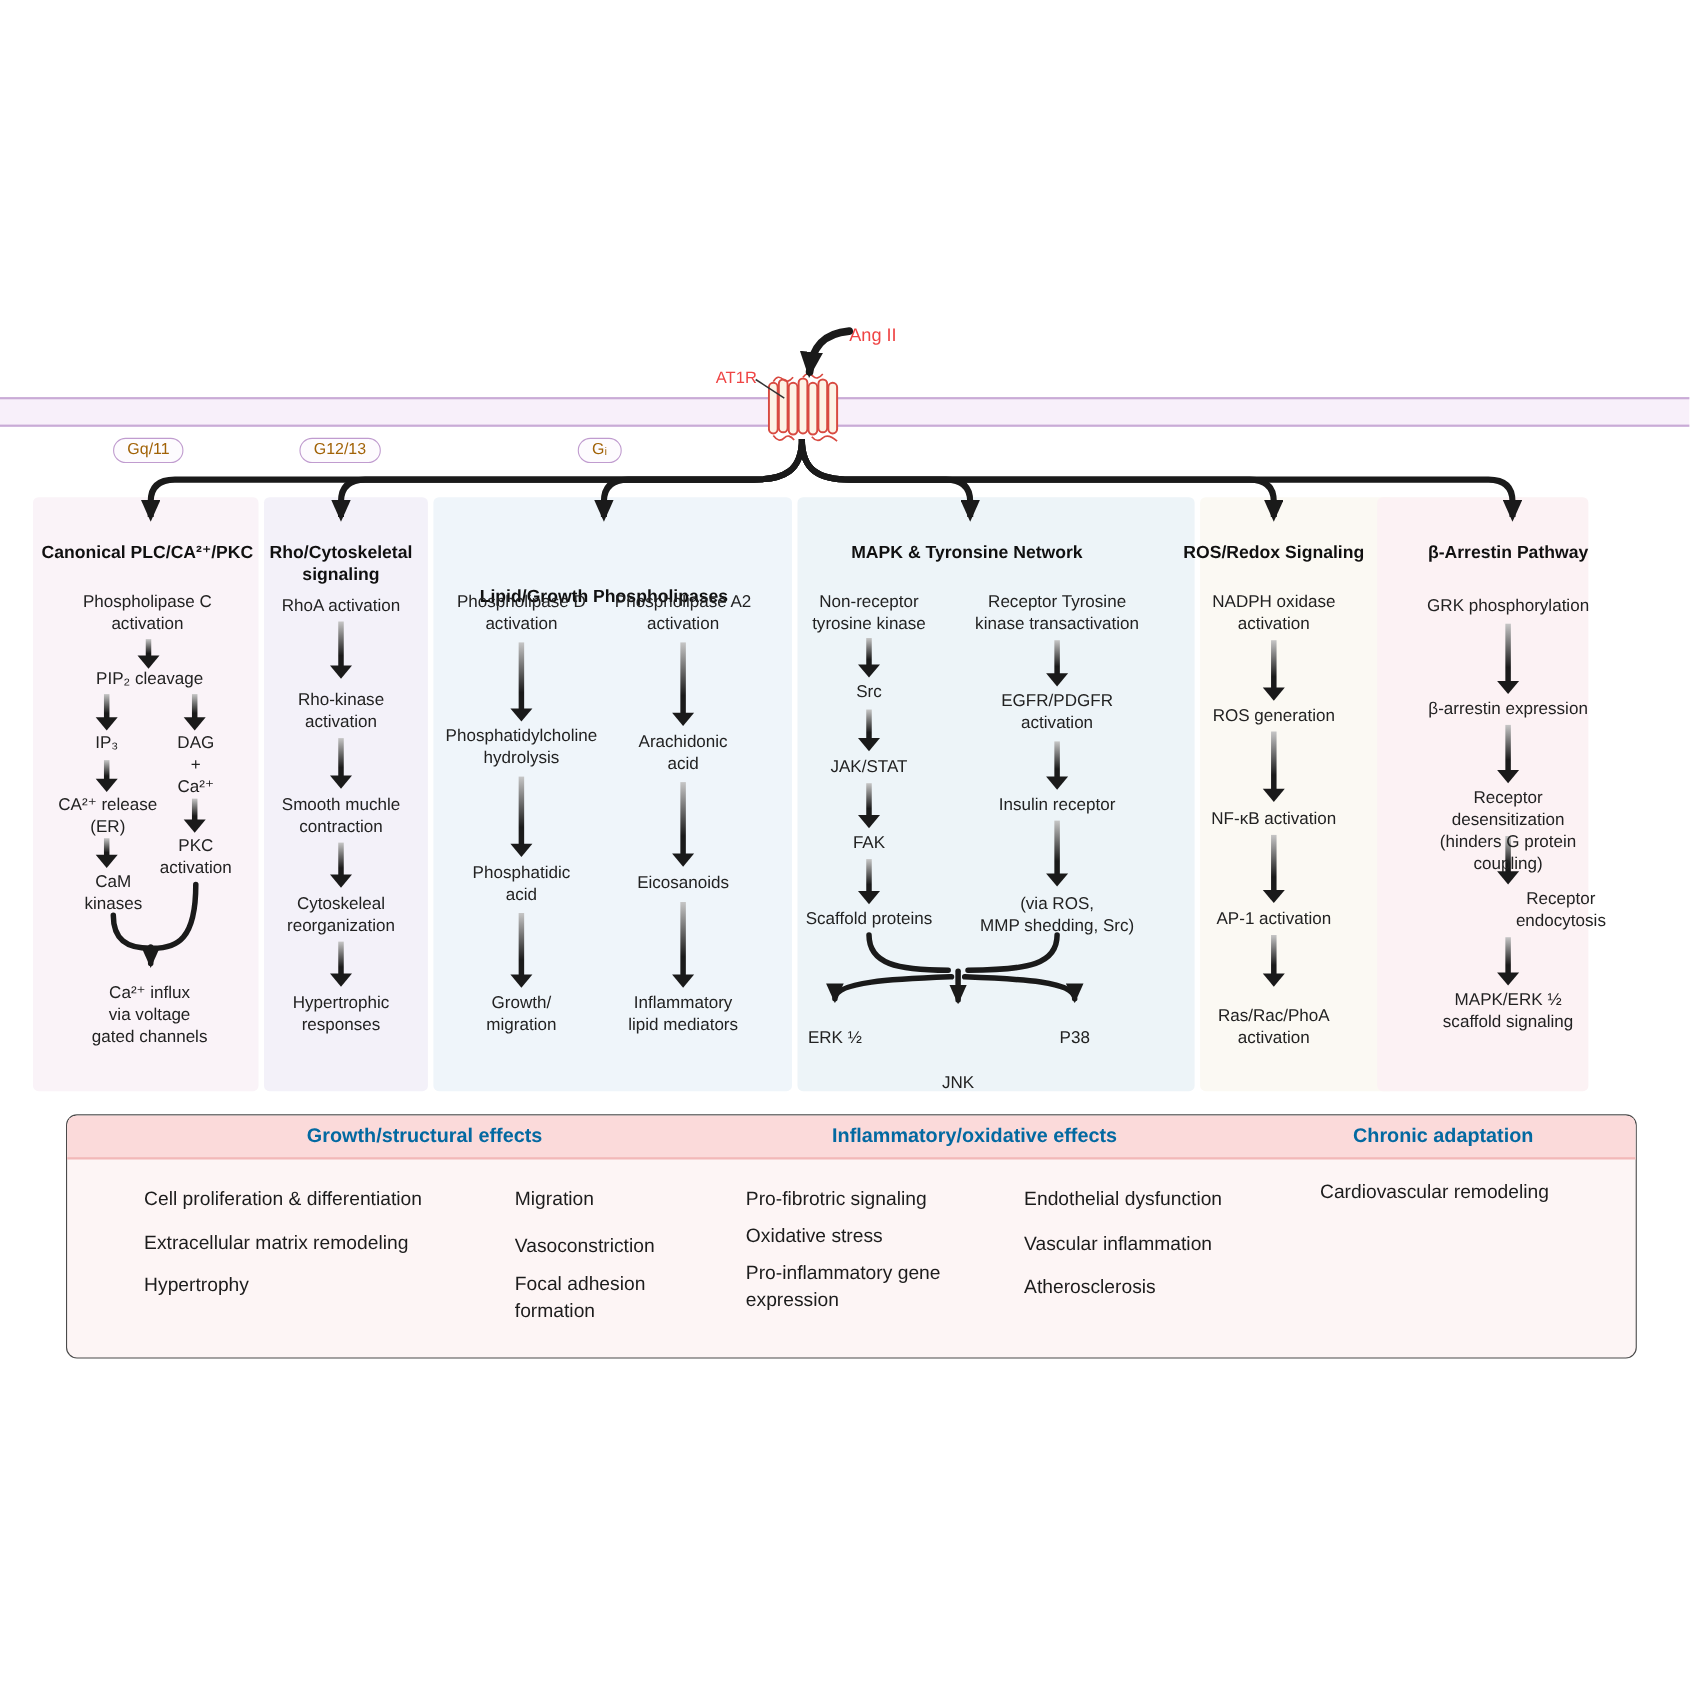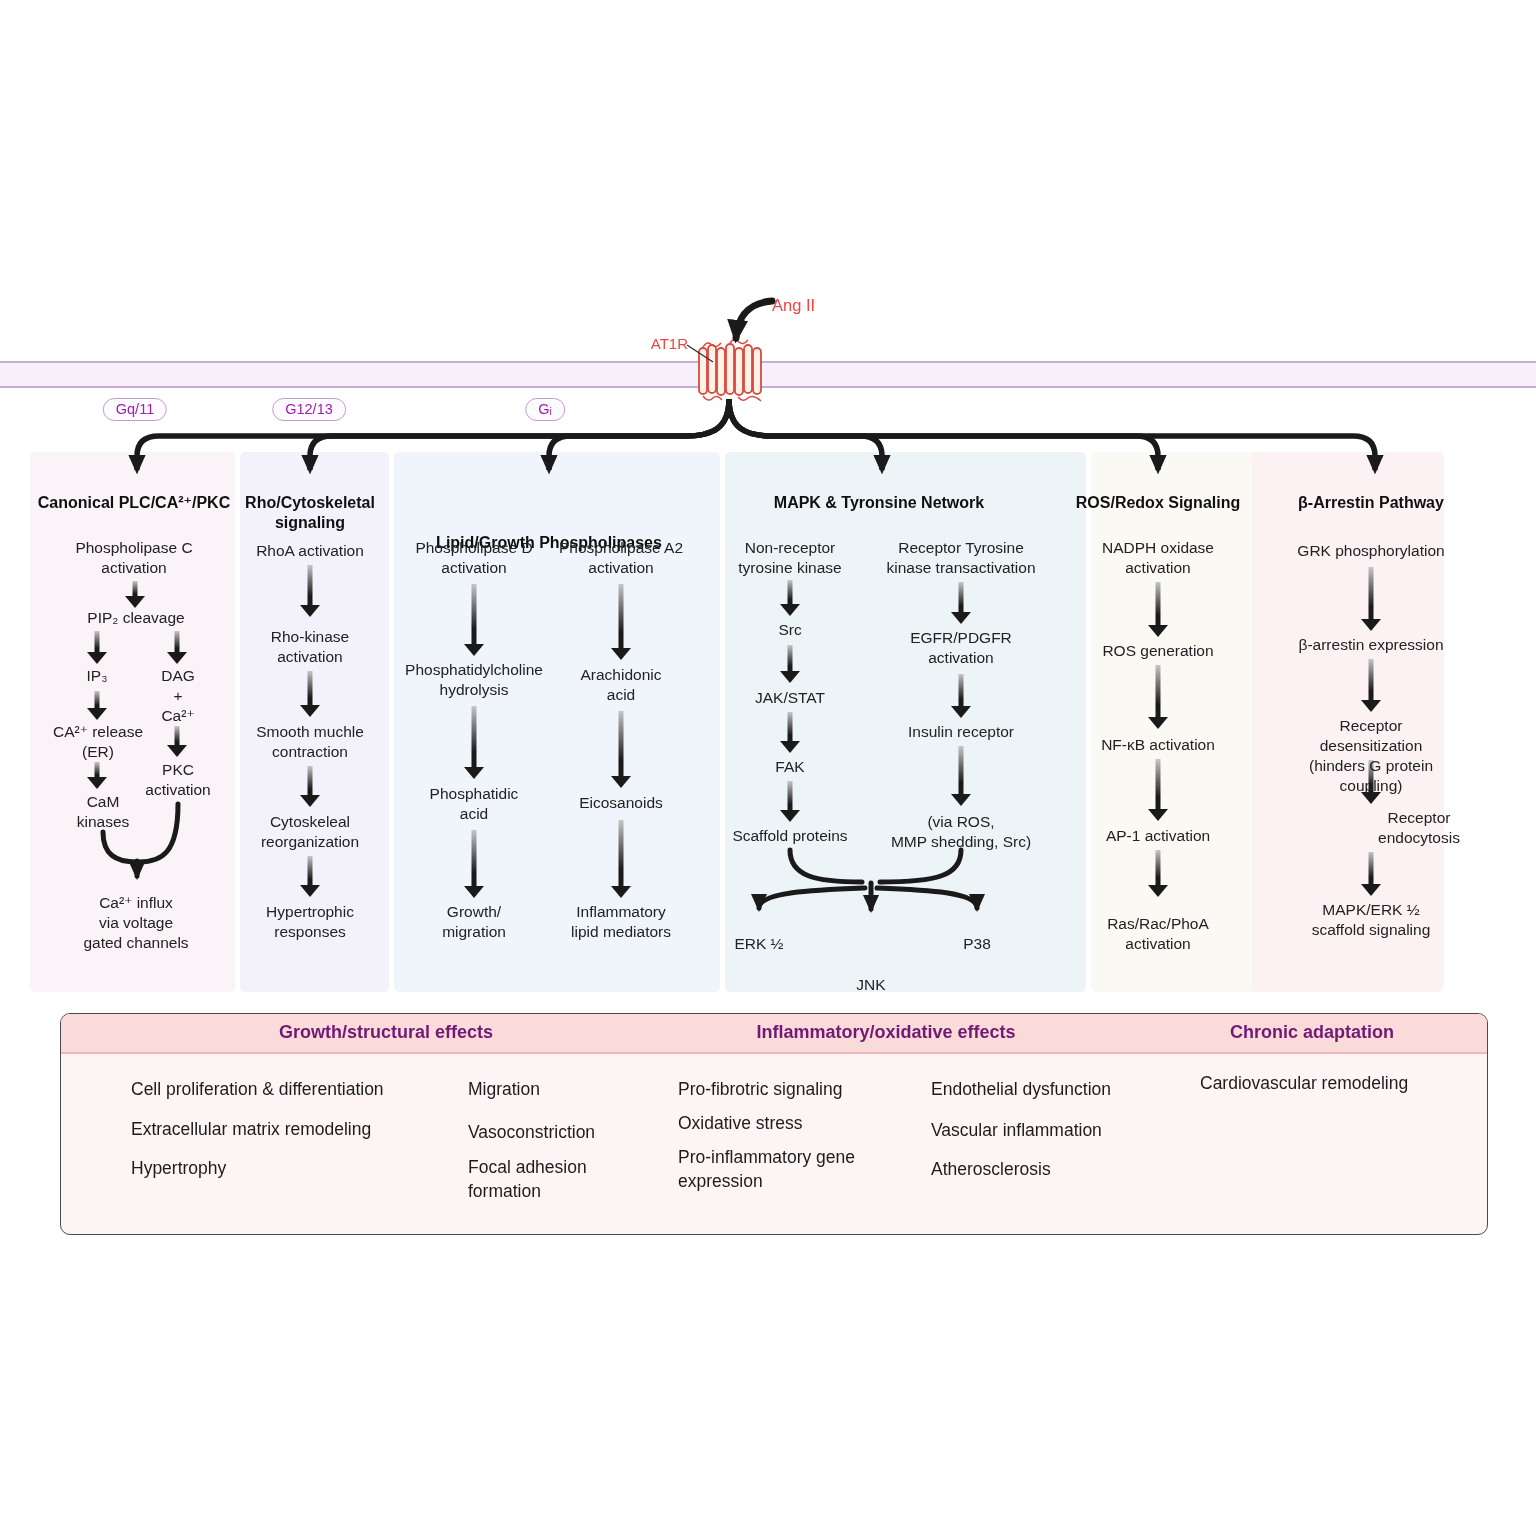--- a/index.html
+++ b/index.html
@@ -32,34 +32,34 @@
     background:linear-gradient(to bottom,#c6c6c6,var(--arrow,#1a1a1a) 72%);
   }
   .varrow::after{
     content:"";position:absolute;left:50%;bottom:0;transform:translateX(-50%);width:0;height:0;
     border-left:10px solid transparent;border-right:10px solid transparent;
     border-top:12px solid var(--arrow,#1a1a1a);
   }
   .gpill{
     position:absolute;transform:translateX(-50%);z-index:4;
     border:1.5px solid var(--pill-border,#c09ccf);background:var(--pill-fill,#fdfbfe);
-    border-radius:14px;font-size:14.5px;padding:2px 12px 3px;color:#a21caf;
+    border-radius:14px;font-size:14.5px;padding:2px 12px 3px;color:#a16207;
   }
   .lig-label{position:absolute;font-size:16.5px;color:#ef4444;z-index:5;}
   .etable{
     position:absolute;left:60px;top:1013px;width:1428px;height:222px;box-sizing:border-box;
     border:1.4px solid var(--table-border,#4a4a4a);border-radius:10px;
     background:var(--table-body-bg,#fdf5f5);overflow:hidden;z-index:4;
   }
   .etable-header{
     position:absolute;left:0;top:0;width:100%;height:40px;box-sizing:border-box;
     background:var(--table-header-bg,#fbdada);
     border-bottom:2.5px solid var(--table-divider,#f2b8b8);
   }
-  .etitle{position:absolute;top:8px;transform:translateX(-50%);font-weight:700;font-size:18px;color:#701a75;white-space:nowrap;}
+  .etitle{position:absolute;top:8px;transform:translateX(-50%);font-weight:700;font-size:18px;color:#0369a1;white-space:nowrap;}
   .eitem{position:absolute;font-size:17.5px;white-space:pre-line;line-height:1.35;color:#1c1c1c;}
   svg{display:block;}
   .ink{stroke:var(--arrow,#1a1a1a);fill:none;}
 </style>
 </head>
 <body>
 
 <div class="membrane"></div>
 
 <div class="panel" style="left:30px;width:205px;background:var(--panel-plc,#faf3f8);"></div>

